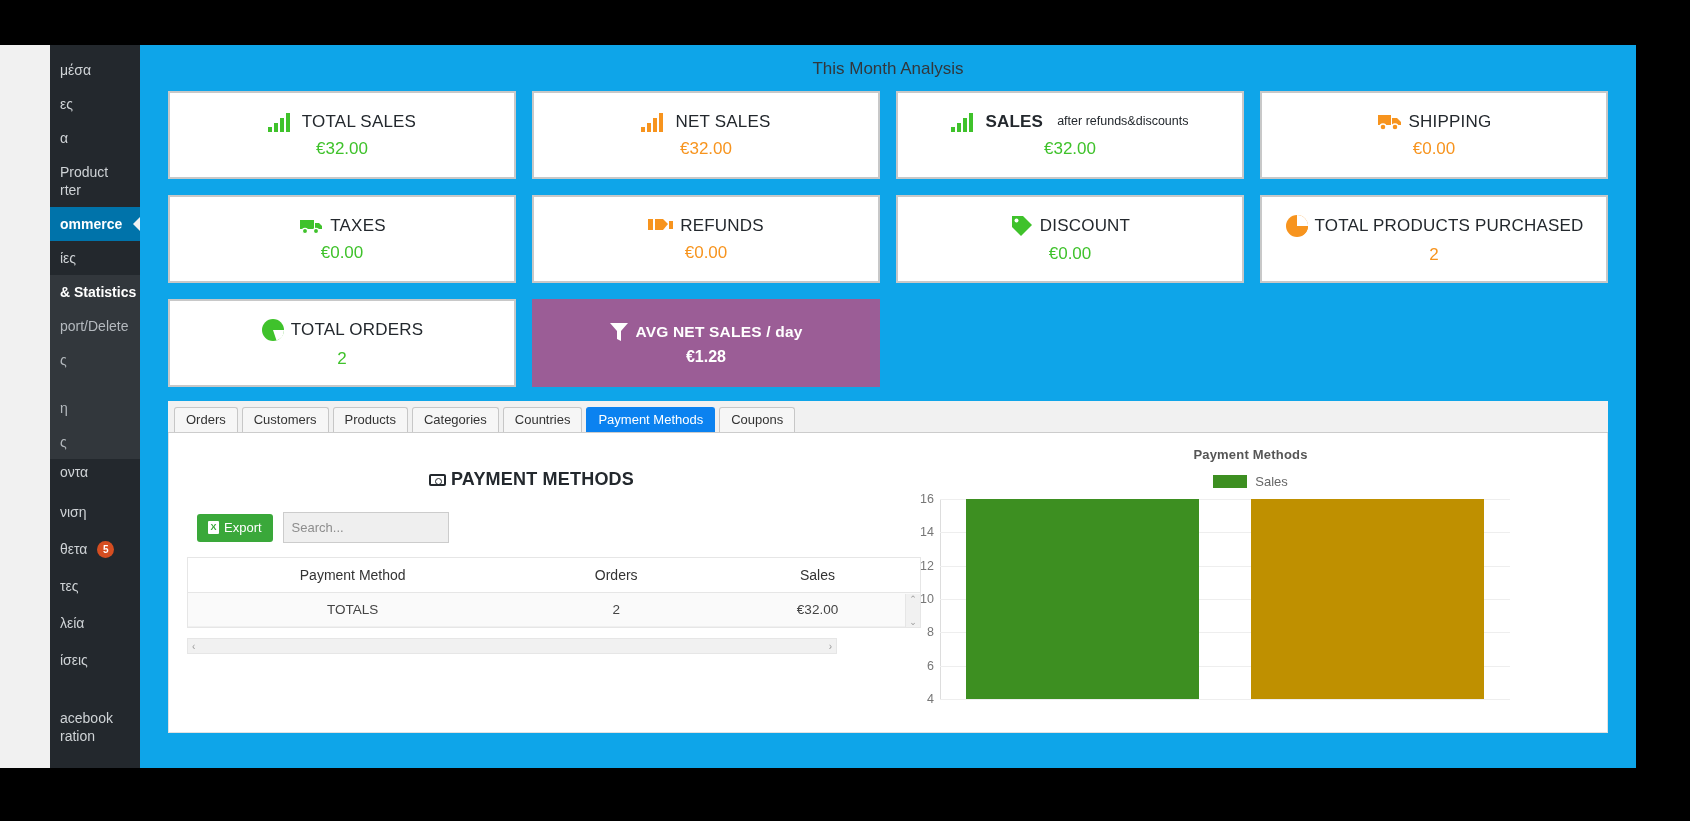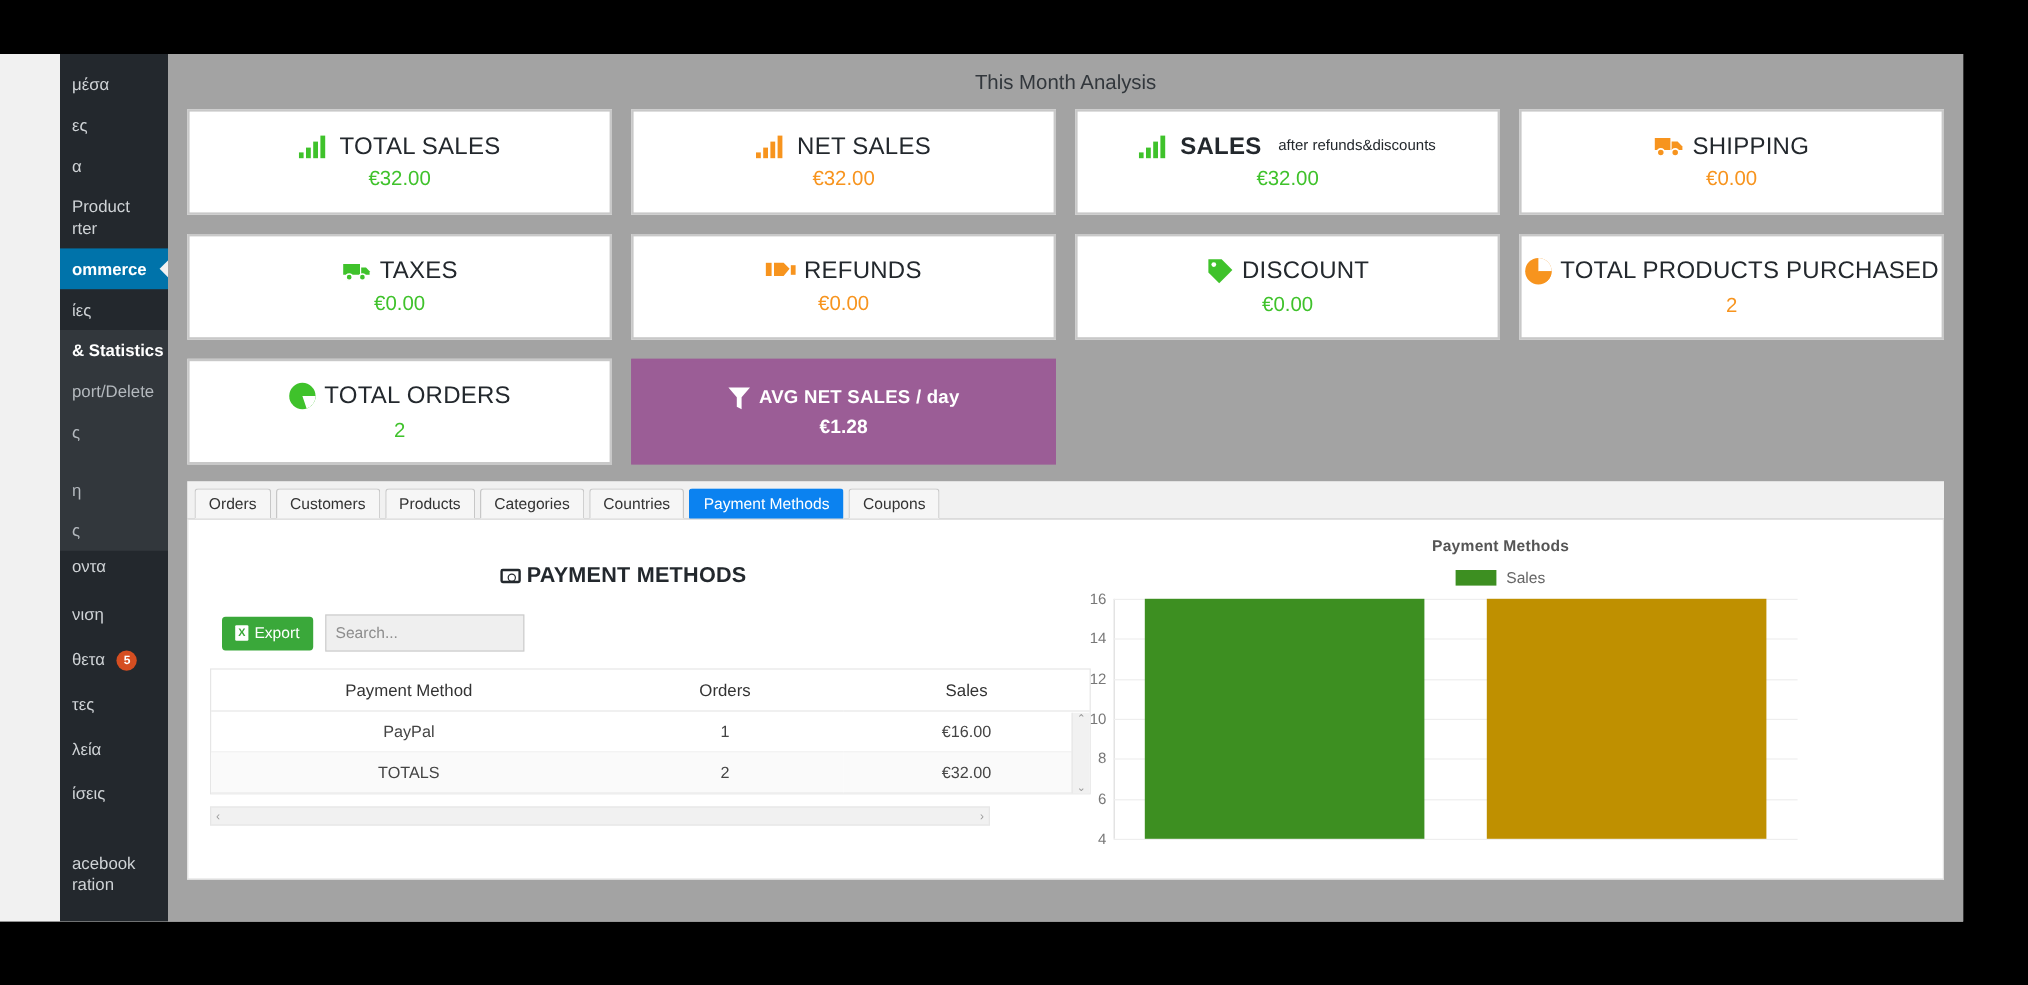--- a/index.html
+++ b/index.html
@@ -69,22 +69,22 @@
     text-align: center;
     padding: 0 5px;
     margin-left: 6px;
     vertical-align: 1px;
   }
   
   #content {
     position: absolute;
     left: 140px; top: 0;
     width: 1496px; height: 723px;
-    background: #a3a3a3;
-    padding: 0 8px;
+    background: #0ea5e9;
+    padding: 0 20px;
   }
   #analysis-title {
     text-align: center;
     font-size: 17px;
     color: #32373c;
     padding: 14px 0 12px;
     font-weight: normal;
     margin: 0;
   }
   
@@ -108,21 +108,21 @@
     border-color: #9b5d96;
     color: #fff;
   }
   .kpi-top {
     display: flex;
     align-items: center;
     gap: 6px;
     line-height: 1;
   }
   .kpi-label {
-    font-size: 20px;
+    font-size: 17px;
     color: #23282d;
     letter-spacing: .2px;
   }
   .kpi.purple .kpi-label { color: #fff; font-weight: bold; font-size: 15.5px; }
   .kpi-sub {
     font-size: 12.5px;
     color: #23282d;
     margin-left: 8px;
   }
   .kpi-val {
@@ -583,25 +583,20 @@
           <div class="table-wrap">
             <table class="pm-table">
               <thead>
                 <tr>
                   <th class="c1">Payment Method</th>
                   <th class="c2">Orders</th>
                   <th class="c3">Sales</th>
                 </tr>
               </thead>
               <tbody>
-                <tr>
-                  <td class="c1">PayPal</td>
-                  <td class="c2">1</td>
-                  <td class="c3">€16.00</td>
-                </tr>
                 <tr class="totals">
                   <td class="c1">TOTALS</td>
                   <td class="c2">2</td>
                   <td class="c3">€32.00</td>
                 </tr>
               </tbody>
             </table>
             <div class="vscroll">
               <span>⌃</span>
               <span>⌄</span>

